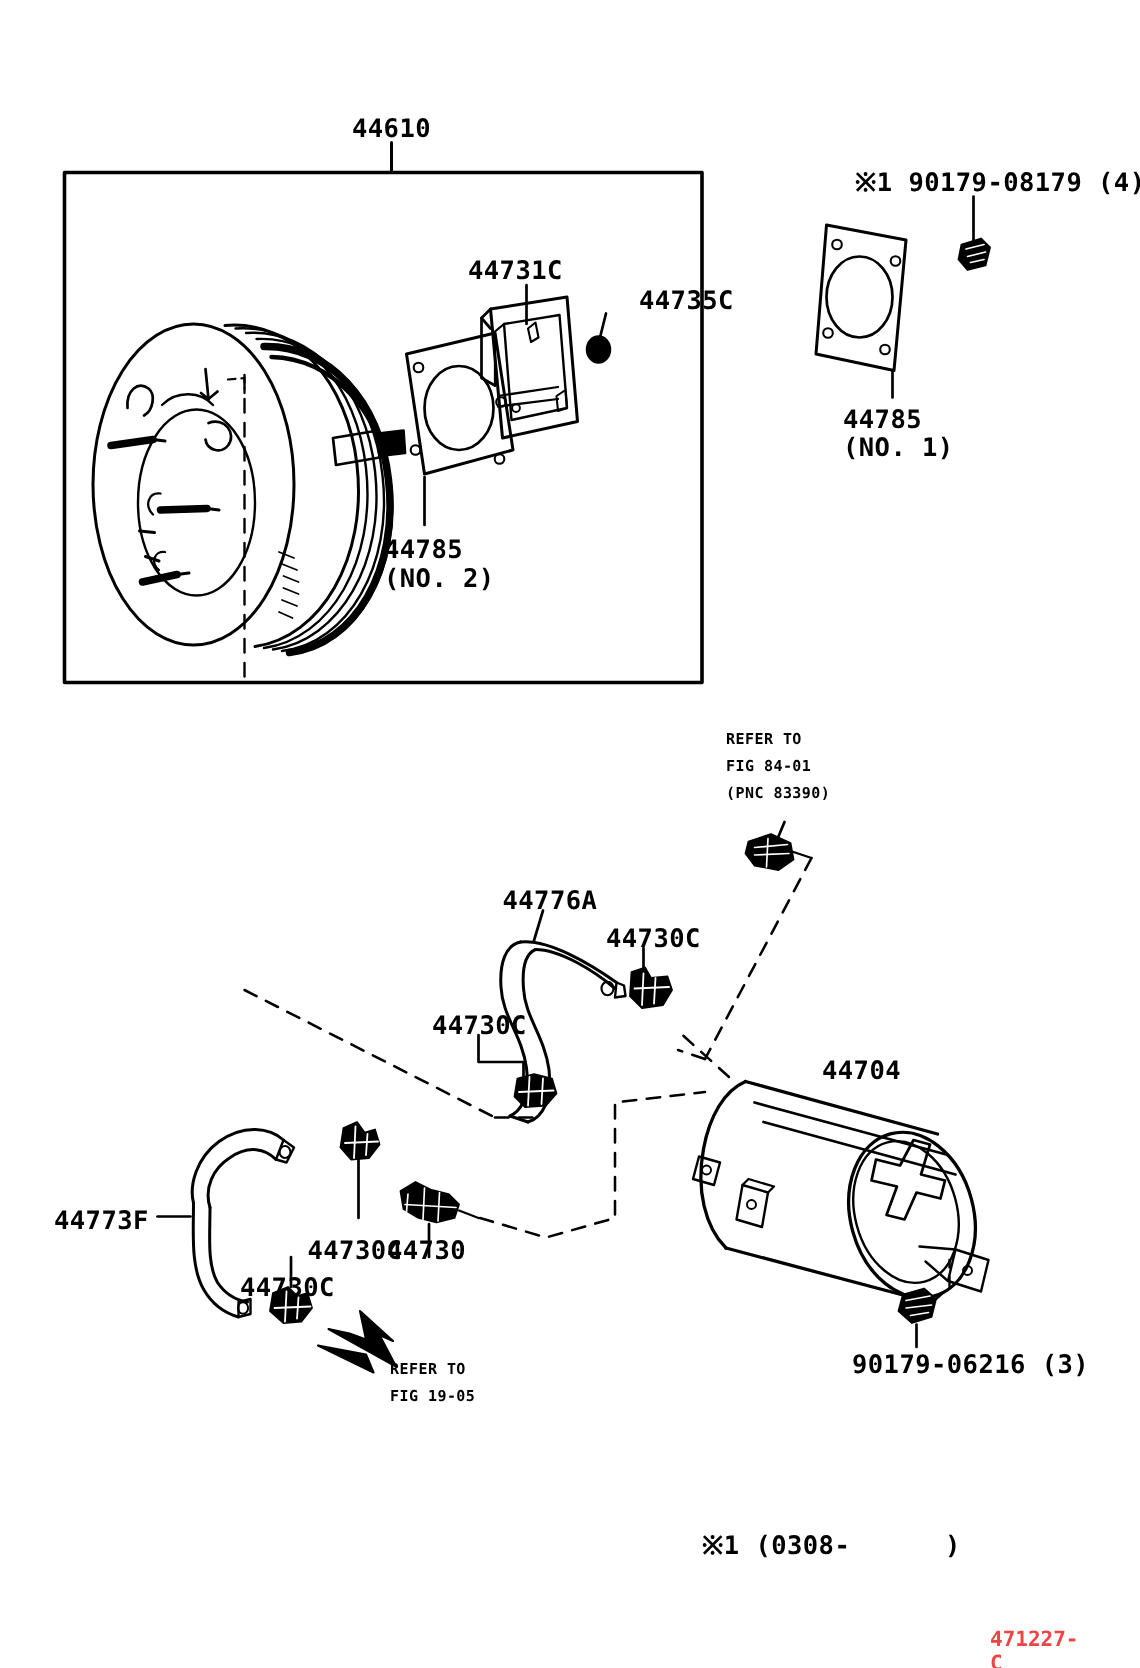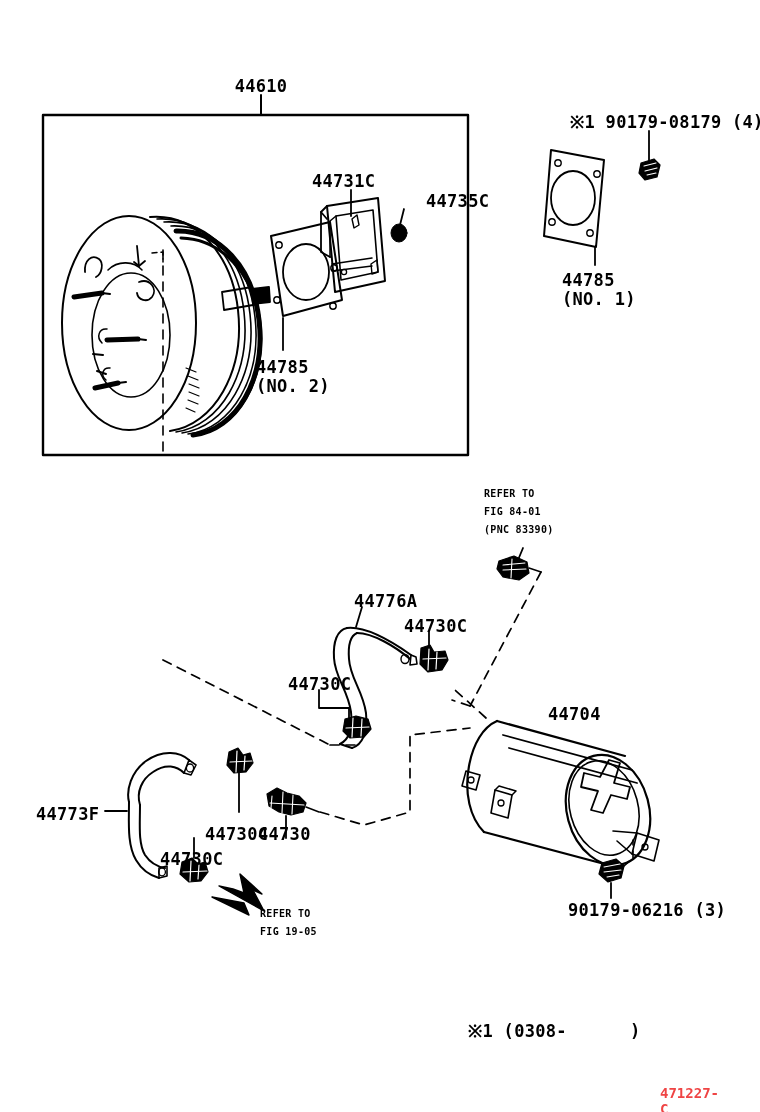--- a/index.html
+++ b/index.html
@@ -313,21 +313,21 @@
 
 <div class="lbl" style="left:570px;top:113px;">※1 90179-08179 (4)</div>
 
 <div class="lbl" style="left:562px;top:271px;">44785
 (NO. 1)</div>
 
 <div class="lbl sm" style="left:484px;top:485px;">REFER TO
 FIG 84-01
 (PNC 83390)</div>
 
-<div class="lbl" style="left:335px;top:592px;margin-left:19px;">44776A</div>
+<div class="lbl" style="left:335px;top:592px;">44776A</div>
 
 <div class="lbl" style="left:404px;top:617px;">44730C</div>
 
 <div class="lbl" style="left:288px;top:675px;">44730C</div>
 
 <div class="lbl" style="left:548px;top:705px;">44704</div>
 
 <div class="lbl" style="left:36px;top:805px;">44773F</div>
 
 <div class="lbl" style="left:205px;top:825px;">44730C</div>

